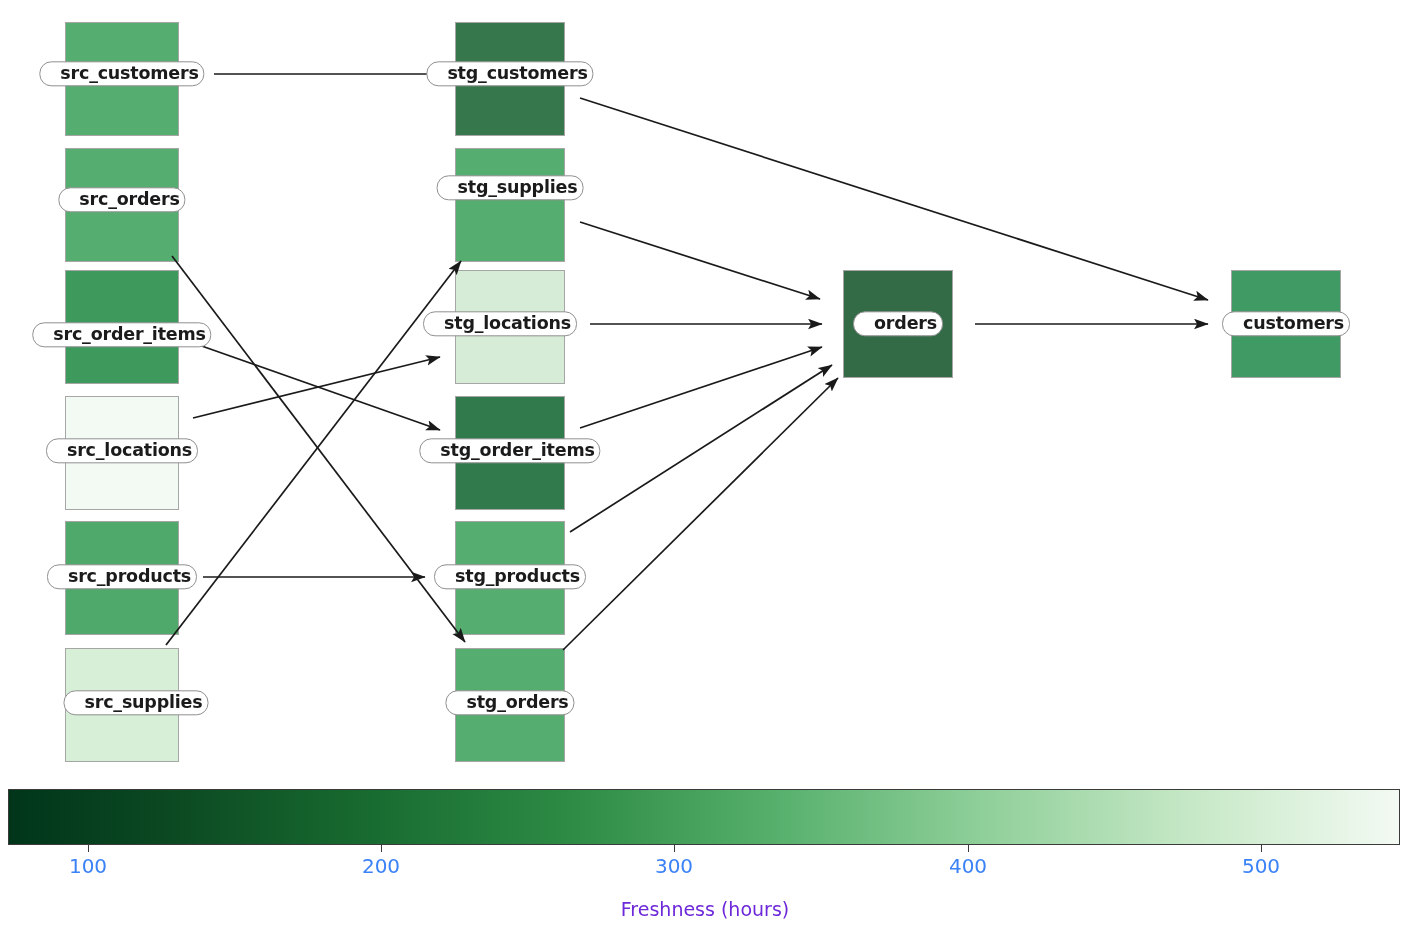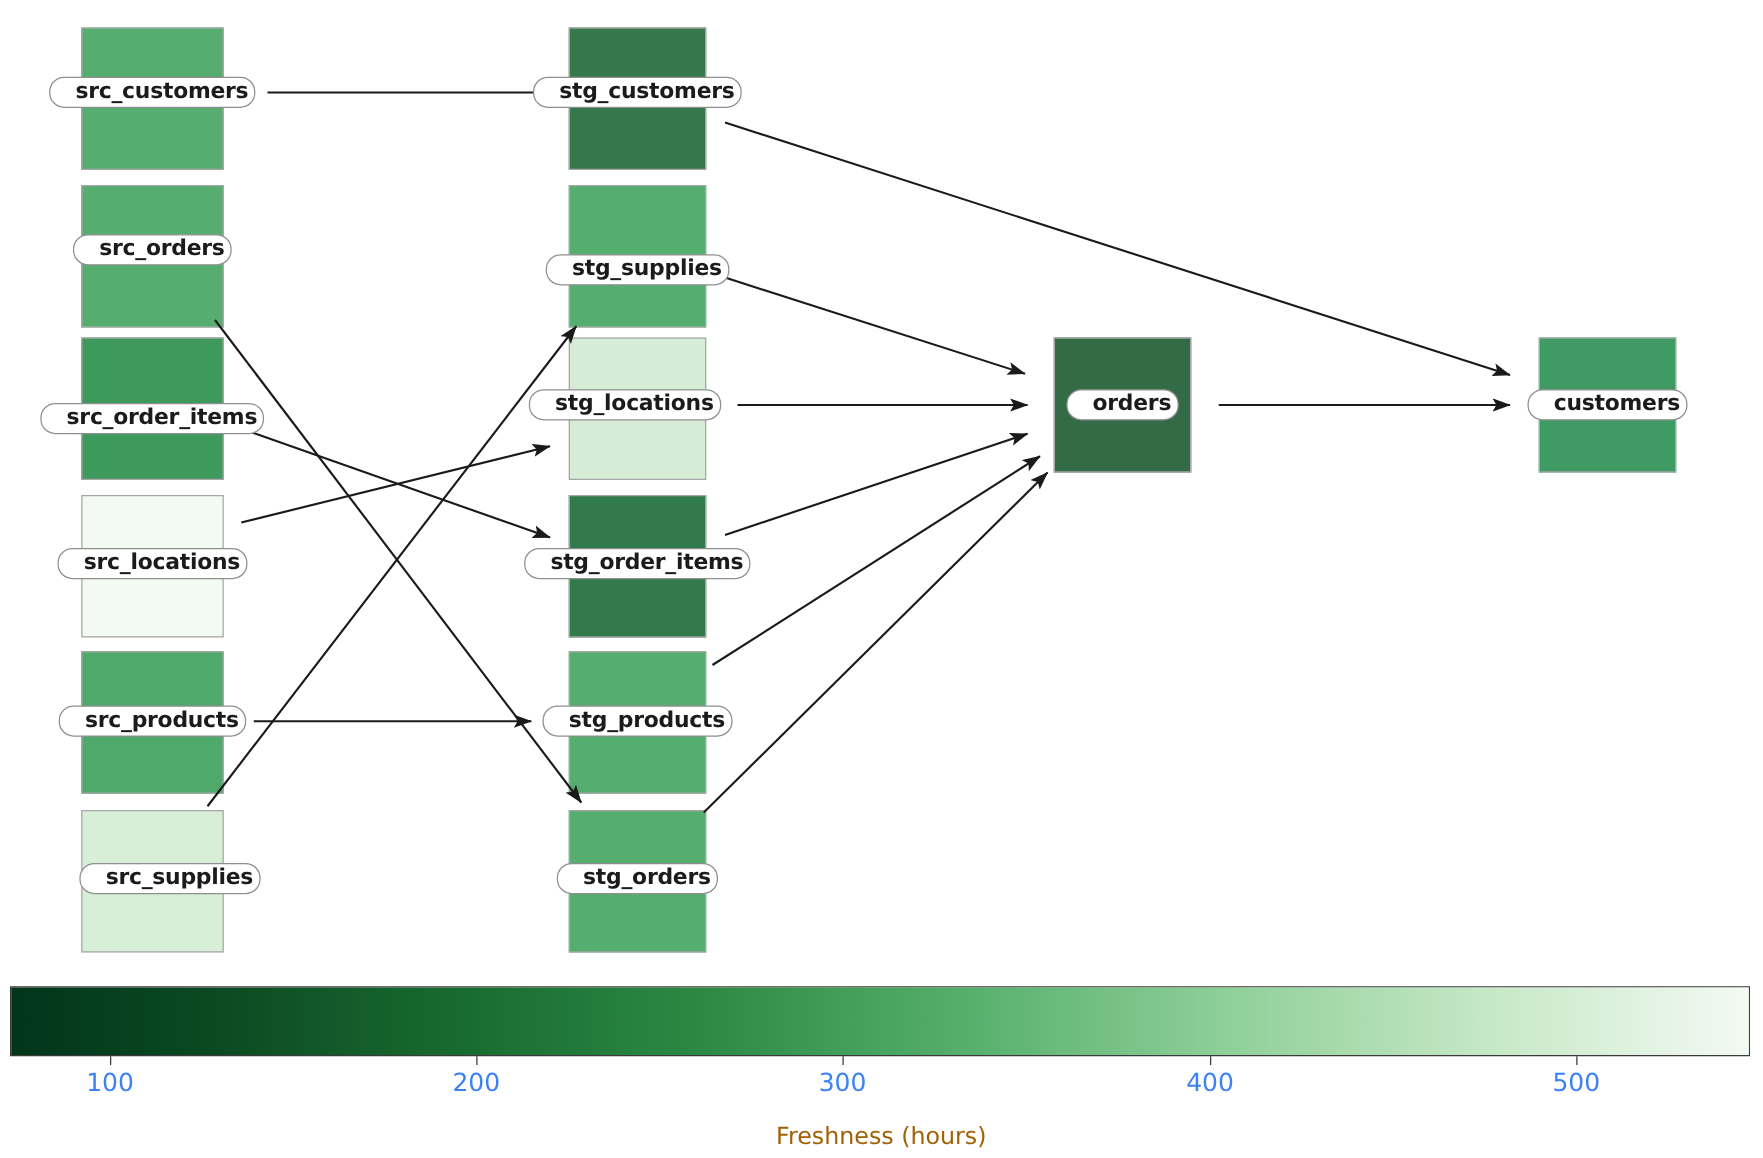--- a/index.html
+++ b/index.html
@@ -11,21 +11,21 @@
     background:#ffffff;border:1.3px solid #8f8f8f;border-radius:12px;
     padding:2px 5px 3px 20px;font-size:17.5px;font-weight:bold;color:#1b1b1b;
     white-space:nowrap;line-height:1.05;letter-spacing:-0.2px;}
   #cbar-wrap{position:absolute;left:8px;top:789px;width:1392px;height:56px;
     box-sizing:border-box;border:1.4px solid #3a3a3a;}
   #cbar-grad{width:100%;height:100%;}
   .cb-tick{position:absolute;top:845px;width:1px;height:7px;background:#3a3a3a;}
   .cb-ticklabel{position:absolute;top:854px;transform:translateX(-50%);
     font-size:20px;color:#3b82f6;font-family:"DejaVu Sans",sans-serif;}
   #cb-axis-label{position:absolute;top:898px;left:705px;transform:translateX(-50%);
-    font-size:19px;color:#a16207;}
+    font-size:19px;color:#6d28d9;}
 </style>
 </head>
 <body>
 
 <div id="stage">
 
   <div id="node-rects">
       <div class="node-rect" style="left: 65px; top: 22px; width: 114px; height: 114px; background: rgb(86, 173, 112);"></div>
       <div class="node-rect" style="left: 65px; top: 148px; width: 114px; height: 114px; background: rgb(86, 173, 112);"></div>
       <div class="node-rect" style="left: 65px; top: 270px; width: 114px; height: 114px; background: rgb(61, 154, 92);"></div>
@@ -66,21 +66,21 @@
   </svg>
 
   <div id="node-labels">
       <div class="node-label" style="left: 122px; top: 74px;">src_customers</div>
       <div class="node-label" style="left: 122px; top: 200px;">src_orders</div>
       <div class="node-label" style="left: 122px; top: 335px;">src_order_items</div>
       <div class="node-label" style="left: 122px; top: 451px;">src_locations</div>
       <div class="node-label" style="left: 122px; top: 577px;">src_products</div>
       <div class="node-label" style="left: 136px; top: 703px;">src_supplies</div>
       <div class="node-label" style="left: 510px; top: 74px;">stg_customers</div>
-      <div class="node-label" style="left: 510px; top: 216px;">stg_supplies</div>
+      <div class="node-label" style="left: 510px; top: 188px;">stg_supplies</div>
       <div class="node-label" style="left: 500px; top: 324px;">stg_locations</div>
       <div class="node-label" style="left: 510px; top: 451px;">stg_order_items</div>
       <div class="node-label" style="left: 510px; top: 577px;">stg_products</div>
       <div class="node-label" style="left: 510px; top: 703px;">stg_orders</div>
       <div class="node-label" style="left: 898px; top: 324px;">orders</div>
       <div class="node-label" style="left: 1286px; top: 324px;">customers</div>
     </div>
 
   <div id="cbar-wrap">
     <div id="cbar-grad" style="background: linear-gradient(to right, rgb(0, 53, 26) 0%, rgb(12, 74, 34) 12%, rgb(23, 105, 47) 25%, rgb(44, 138, 68) 40%, rgb(86, 176, 108) 55%, rgb(143, 207, 153) 70%, rgb(198, 232, 198) 85%, rgb(243, 250, 243) 100%);"></div>

